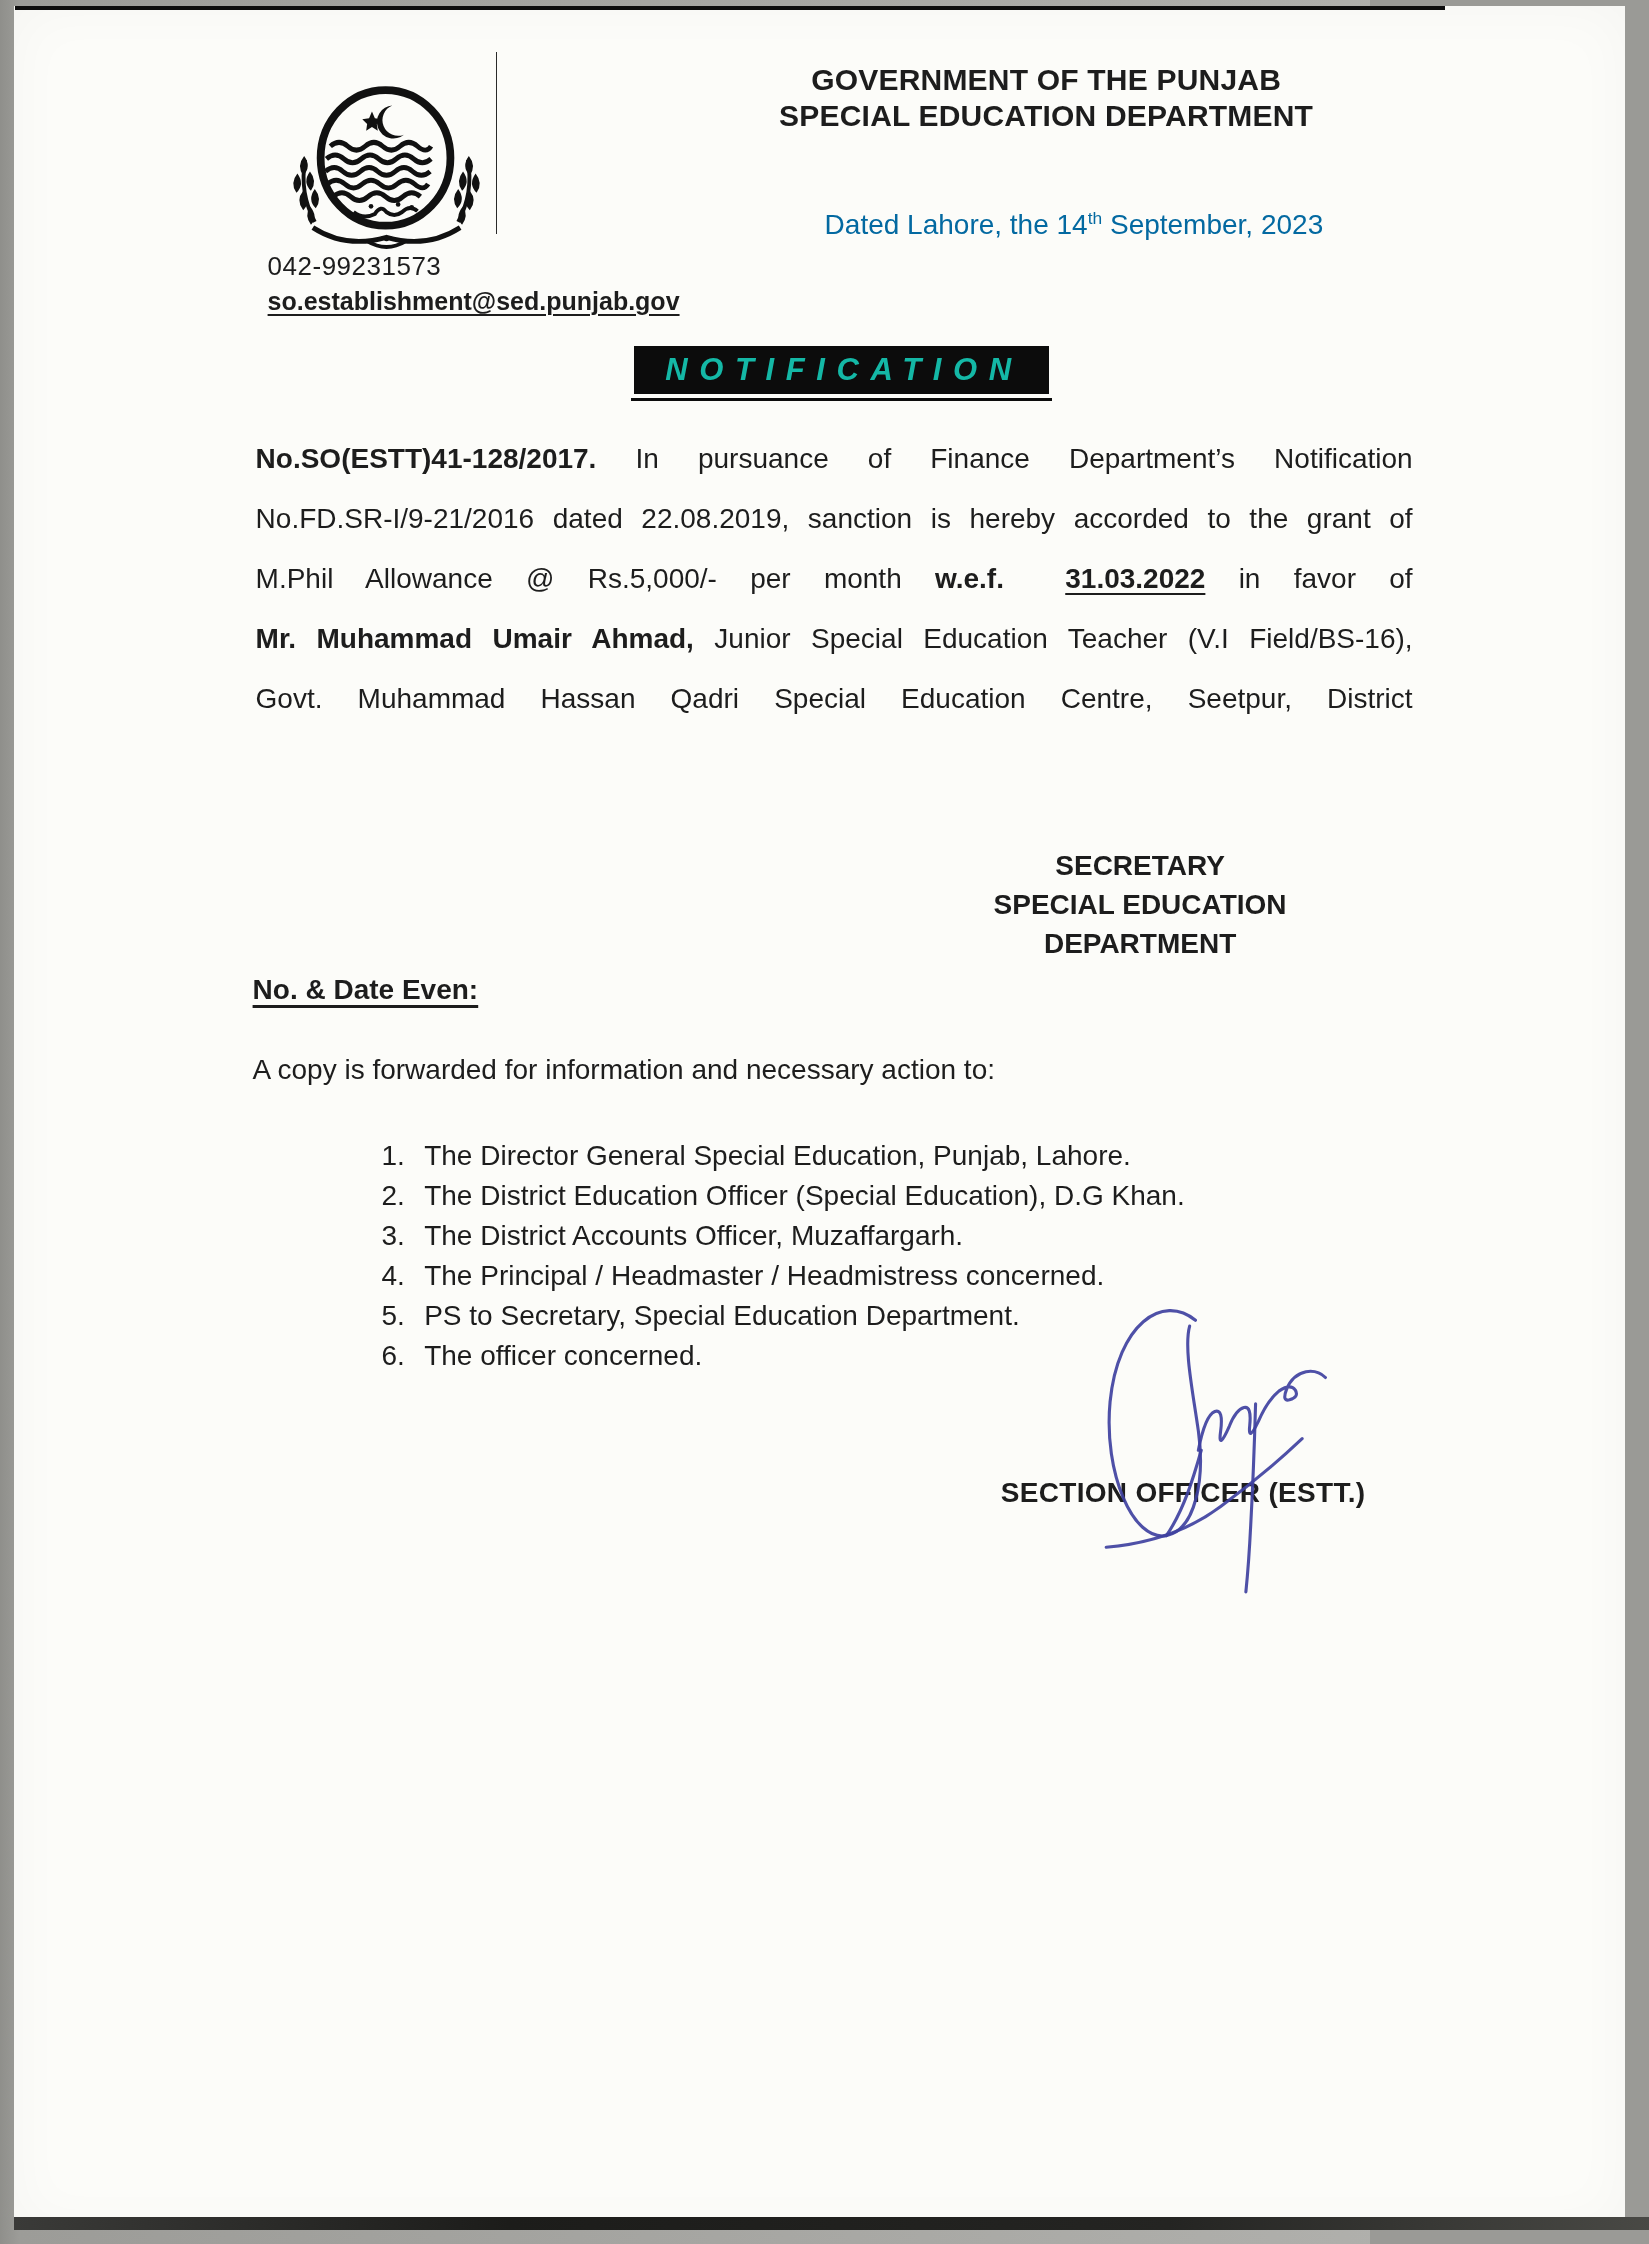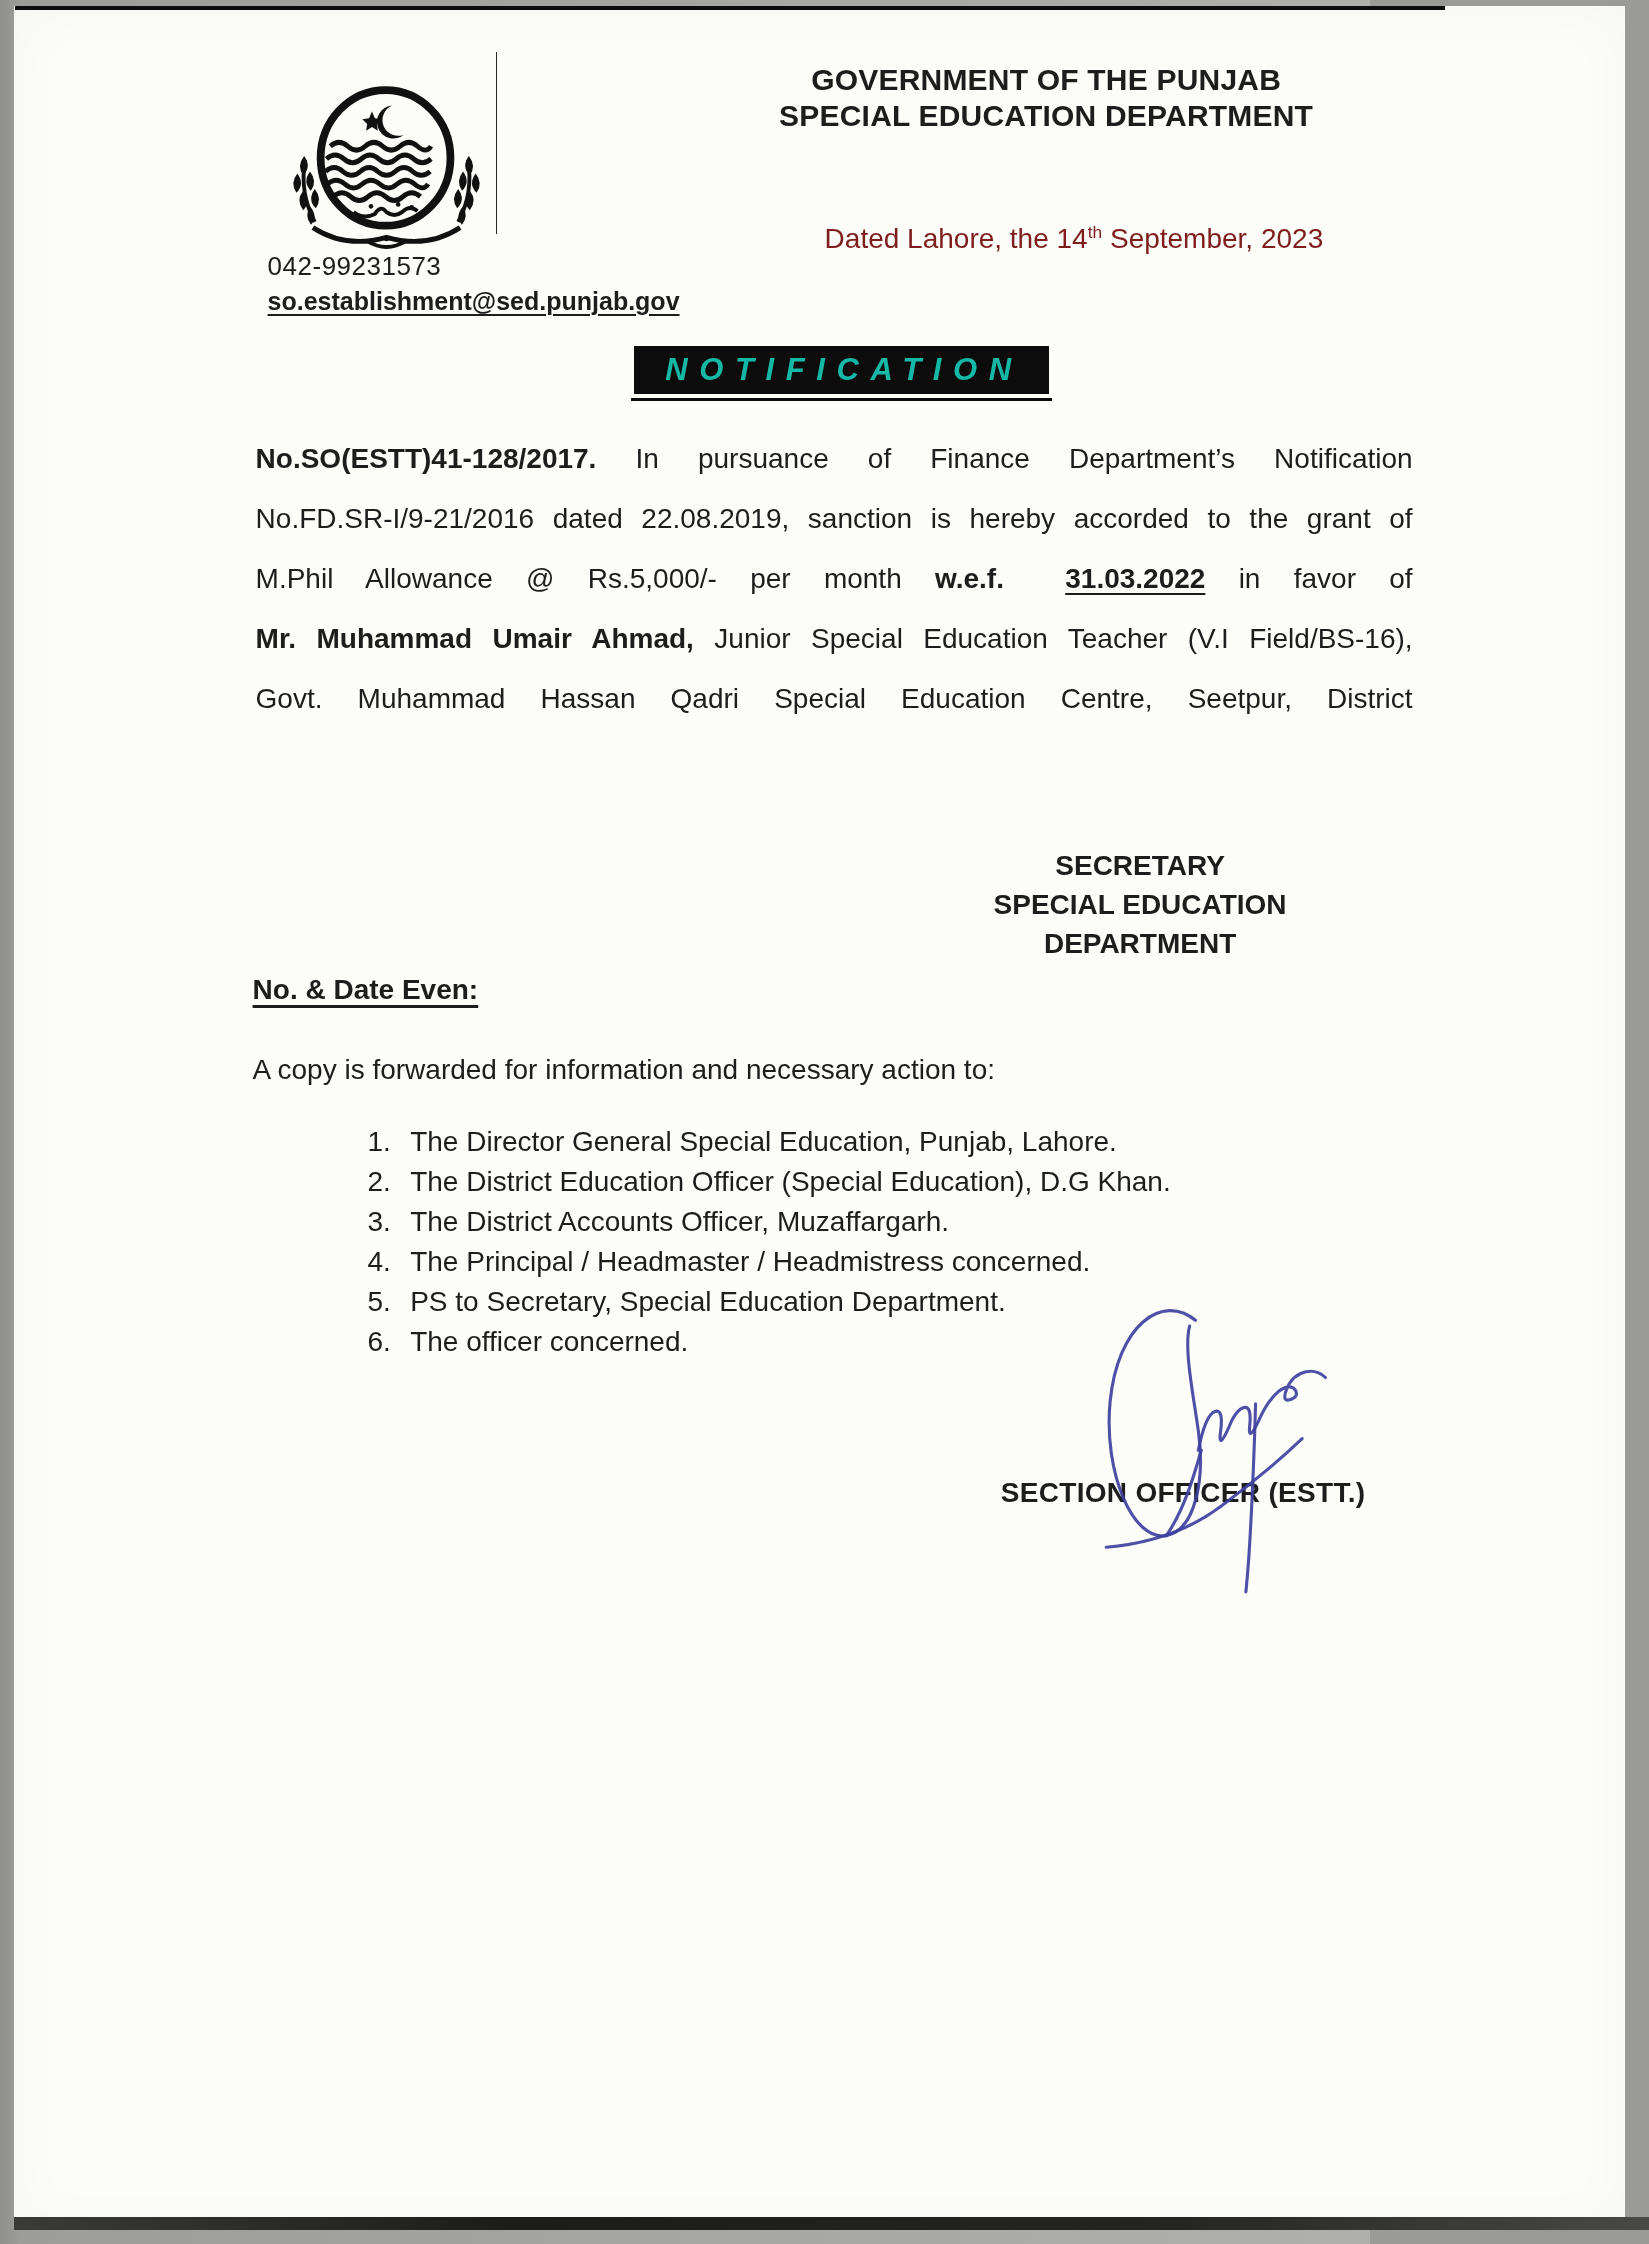--- a/index.html
+++ b/index.html
@@ -22,21 +22,21 @@
   .top-scan-line{position:absolute;left:1.9px;top:0;width:1430px;height:3.9px;background:#0d0d0d;}
   .bottom-scan-strip{position:absolute;left:0;bottom:0;width:1650px;height:12.6px;
     background:linear-gradient(to right,#3a3a38,#1c1c1a 30%,#242422 70%,#4a4a46);}
 
   
   .emblem{position:absolute;left:264px;top:78px;width:217px;height:171px;}
   .logo-divider{position:absolute;left:482px;top:46px;width:1.9px;height:182px;background:#2a2a2a;}
   .org-block{position:absolute;left:693px;top:56px;width:679px;text-align:center;}
   .org-line{font-weight:bold;font-size:30px;line-height:36px;letter-spacing:0.2px;}
   .org-address{font-size:24px;line-height:31px;color:#222;}
-  .date-line{position:absolute;left:811px;top:216px;font-size:28px;color:#7f1d1d;}
+  .date-line{position:absolute;left:811px;top:202px;font-size:28px;color:#0369a1;}
   .date-line sup{font-size:0.62em;}
   .contact{position:absolute;left:254px;top:245px;}
   .phone{font-weight:normal;font-size:26px;letter-spacing:0.5px;}
   .email{font-weight:bold;font-size:25px;text-decoration:underline;text-decoration-thickness:1.9px;text-underline-offset:3.9px;margin-top:4.9px;}
 
   
   .title-box{
     position:absolute;left:620px;top:340px;width:415px;height:48px;
     background:#0c0c0c;color:#14b8a6;
     display:flex;align-items:center;justify-content:center;
@@ -54,21 +54,21 @@
 
   
   .signoff{position:absolute;left:884px;top:840px;width:485px;text-align:center;
     font-weight:bold;font-size:28px;line-height:39px;}
 
   .ref-label{position:absolute;left:239px;top:968px;font-weight:bold;font-size:28px;
     text-decoration:underline;text-decoration-thickness:2.9px;text-underline-offset:5.8px;}
   .copy-line{position:absolute;left:239px;top:1048px;font-size:28px;}
 
   
-  .dist-list{position:absolute;left:342px;top:1114px;margin:2px;padding:0 0 0 41px;
+  .dist-list{position:absolute;left:342px;top:1114px;margin:16px;padding:0 0 0 41px;
     font-size:28px;}
   .dist-list li{line-height:40px;padding-left:11.6px;}
 
   
   .officer-title{position:absolute;left:927px;top:1471px;width:485px;text-align:center;
     font-weight:bold;font-size:28px;letter-spacing:0.3px;}
   .signature-svg{position:absolute;left:1034px;top:1281px;width:291px;height:311px;z-index:3;}
   .signature-svg path{fill:none;stroke:#3f41a0;stroke-width:3.2;stroke-linecap:round;opacity:0.92;}
 
   

